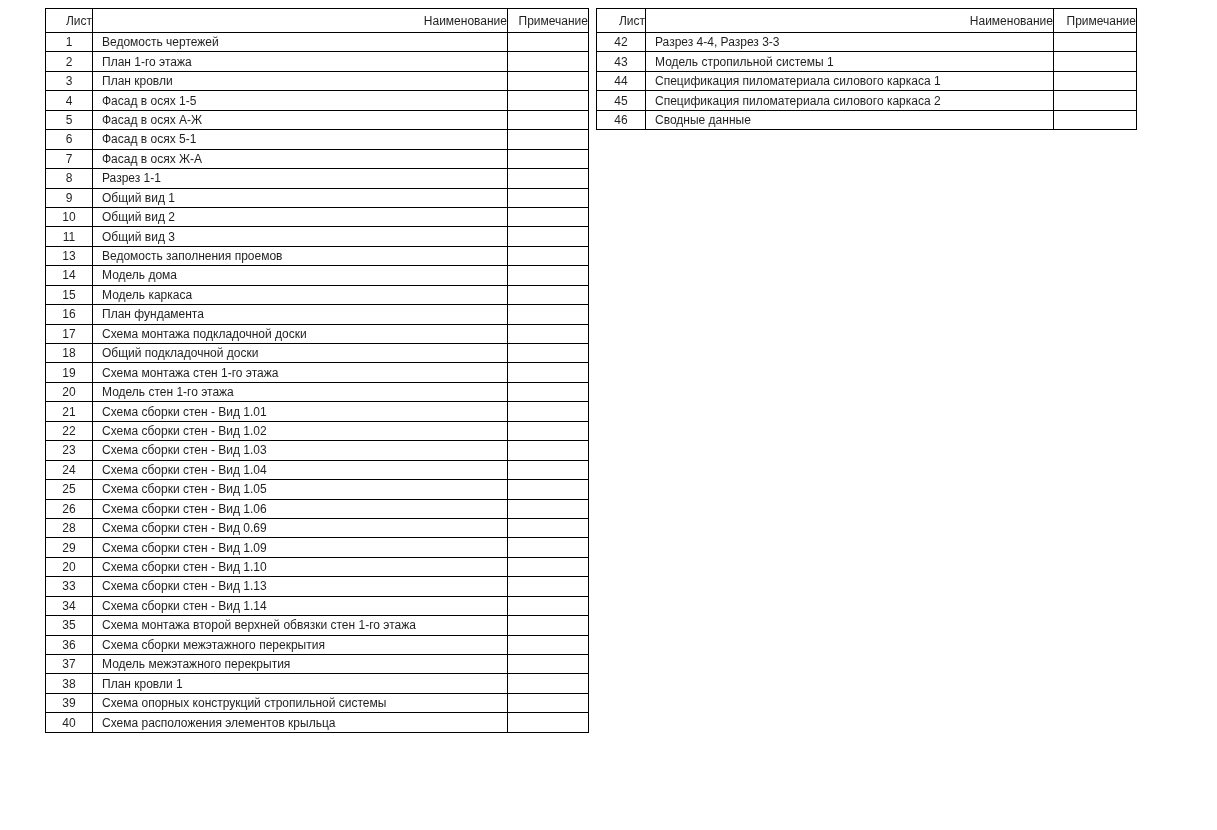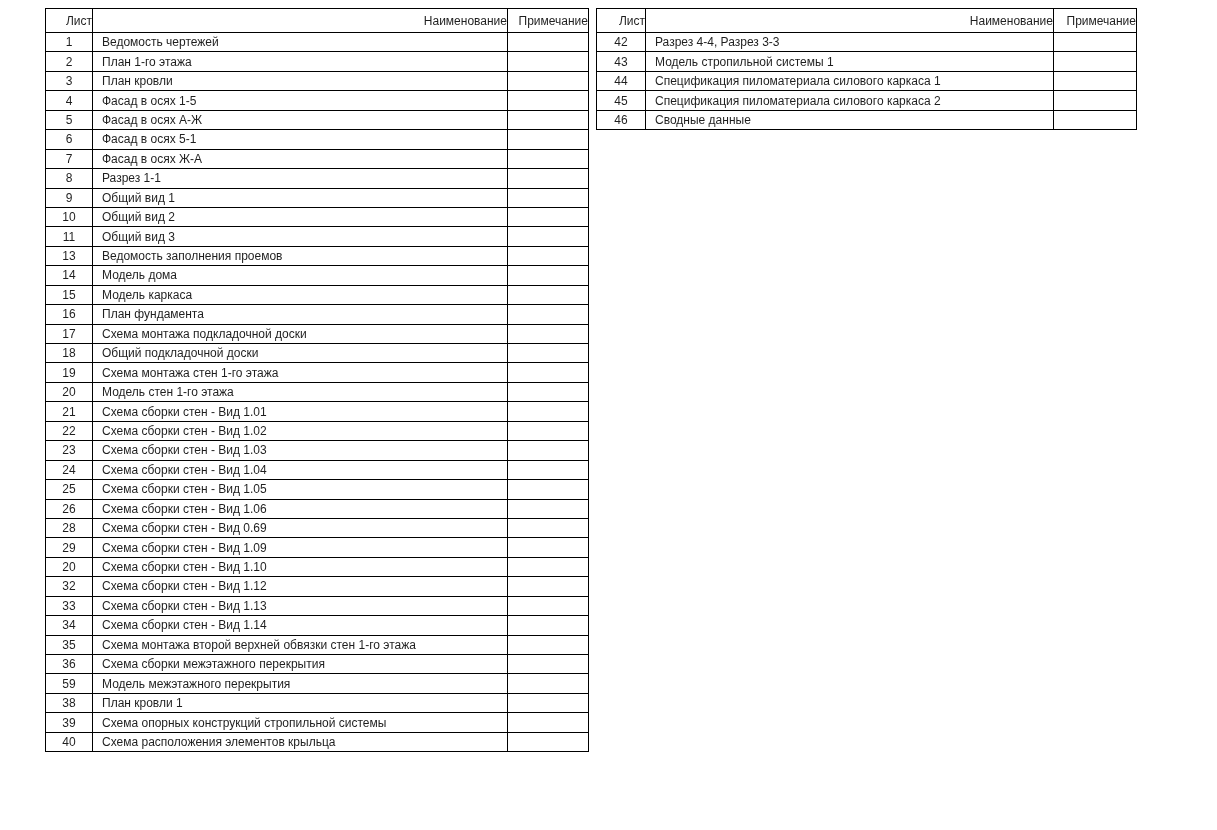--- a/index.html
+++ b/index.html
@@ -191,46 +191,41 @@
         <td class="c-sheet">29</td>
         <td class="c-name">Схема сборки стен - Вид 1.09</td>
         <td class="c-note"></td>
       </tr>
       <tr>
         <td class="c-sheet">20</td>
         <td class="c-name">Схема сборки стен - Вид 1.10</td>
         <td class="c-note"></td>
       </tr>
       <tr>
-        <td class="c-sheet">32</td>
-        <td class="c-name">Схема сборки стен - Вид 1.12</td>
-        <td class="c-note"></td>
-      </tr>
-      <tr>
         <td class="c-sheet">33</td>
         <td class="c-name">Схема сборки стен - Вид 1.13</td>
         <td class="c-note"></td>
       </tr>
       <tr>
         <td class="c-sheet">34</td>
         <td class="c-name">Схема сборки стен - Вид 1.14</td>
         <td class="c-note"></td>
       </tr>
       <tr>
         <td class="c-sheet">35</td>
         <td class="c-name">Схема монтажа второй верхней обвязки стен 1-го этажа</td>
         <td class="c-note"></td>
       </tr>
       <tr>
         <td class="c-sheet">36</td>
         <td class="c-name">Схема сборки межэтажного перекрытия</td>
         <td class="c-note"></td>
       </tr>
       <tr>
-        <td class="c-sheet">59</td>
+        <td class="c-sheet">37</td>
         <td class="c-name">Модель межэтажного перекрытия</td>
         <td class="c-note"></td>
       </tr>
       <tr>
         <td class="c-sheet">38</td>
         <td class="c-name">План кровли 1</td>
         <td class="c-note"></td>
       </tr>
       <tr>
         <td class="c-sheet">39</td>

